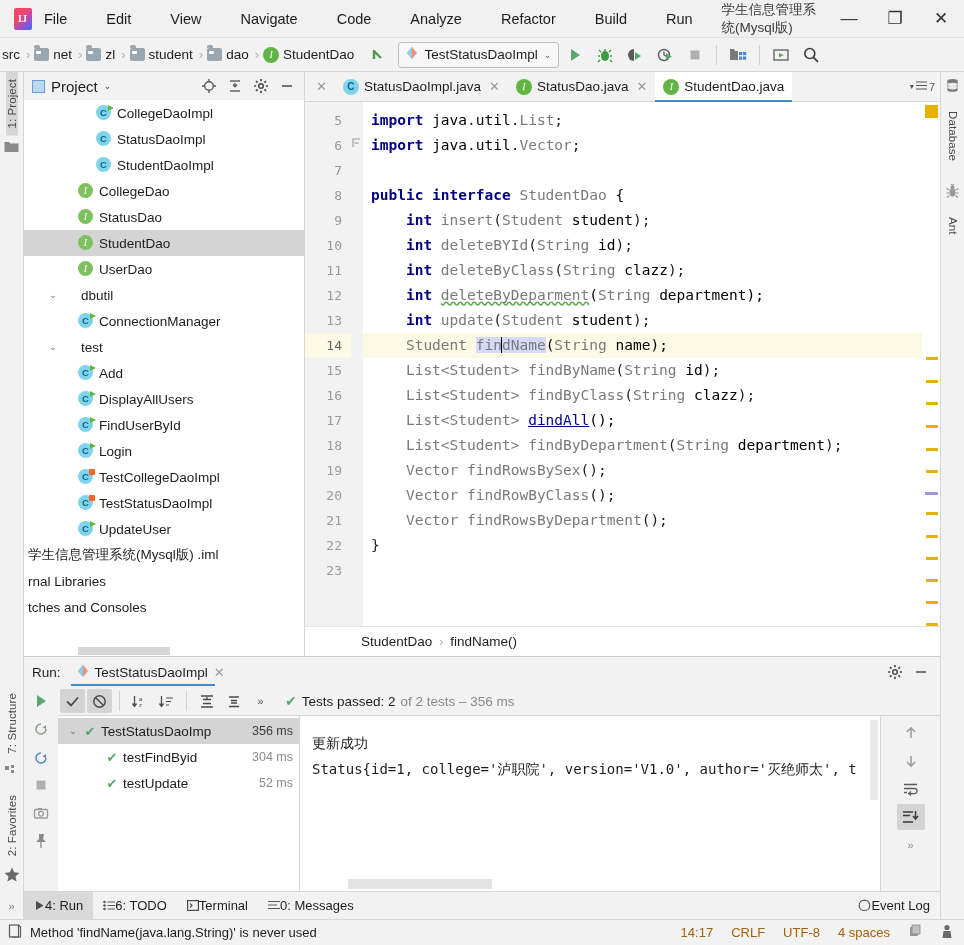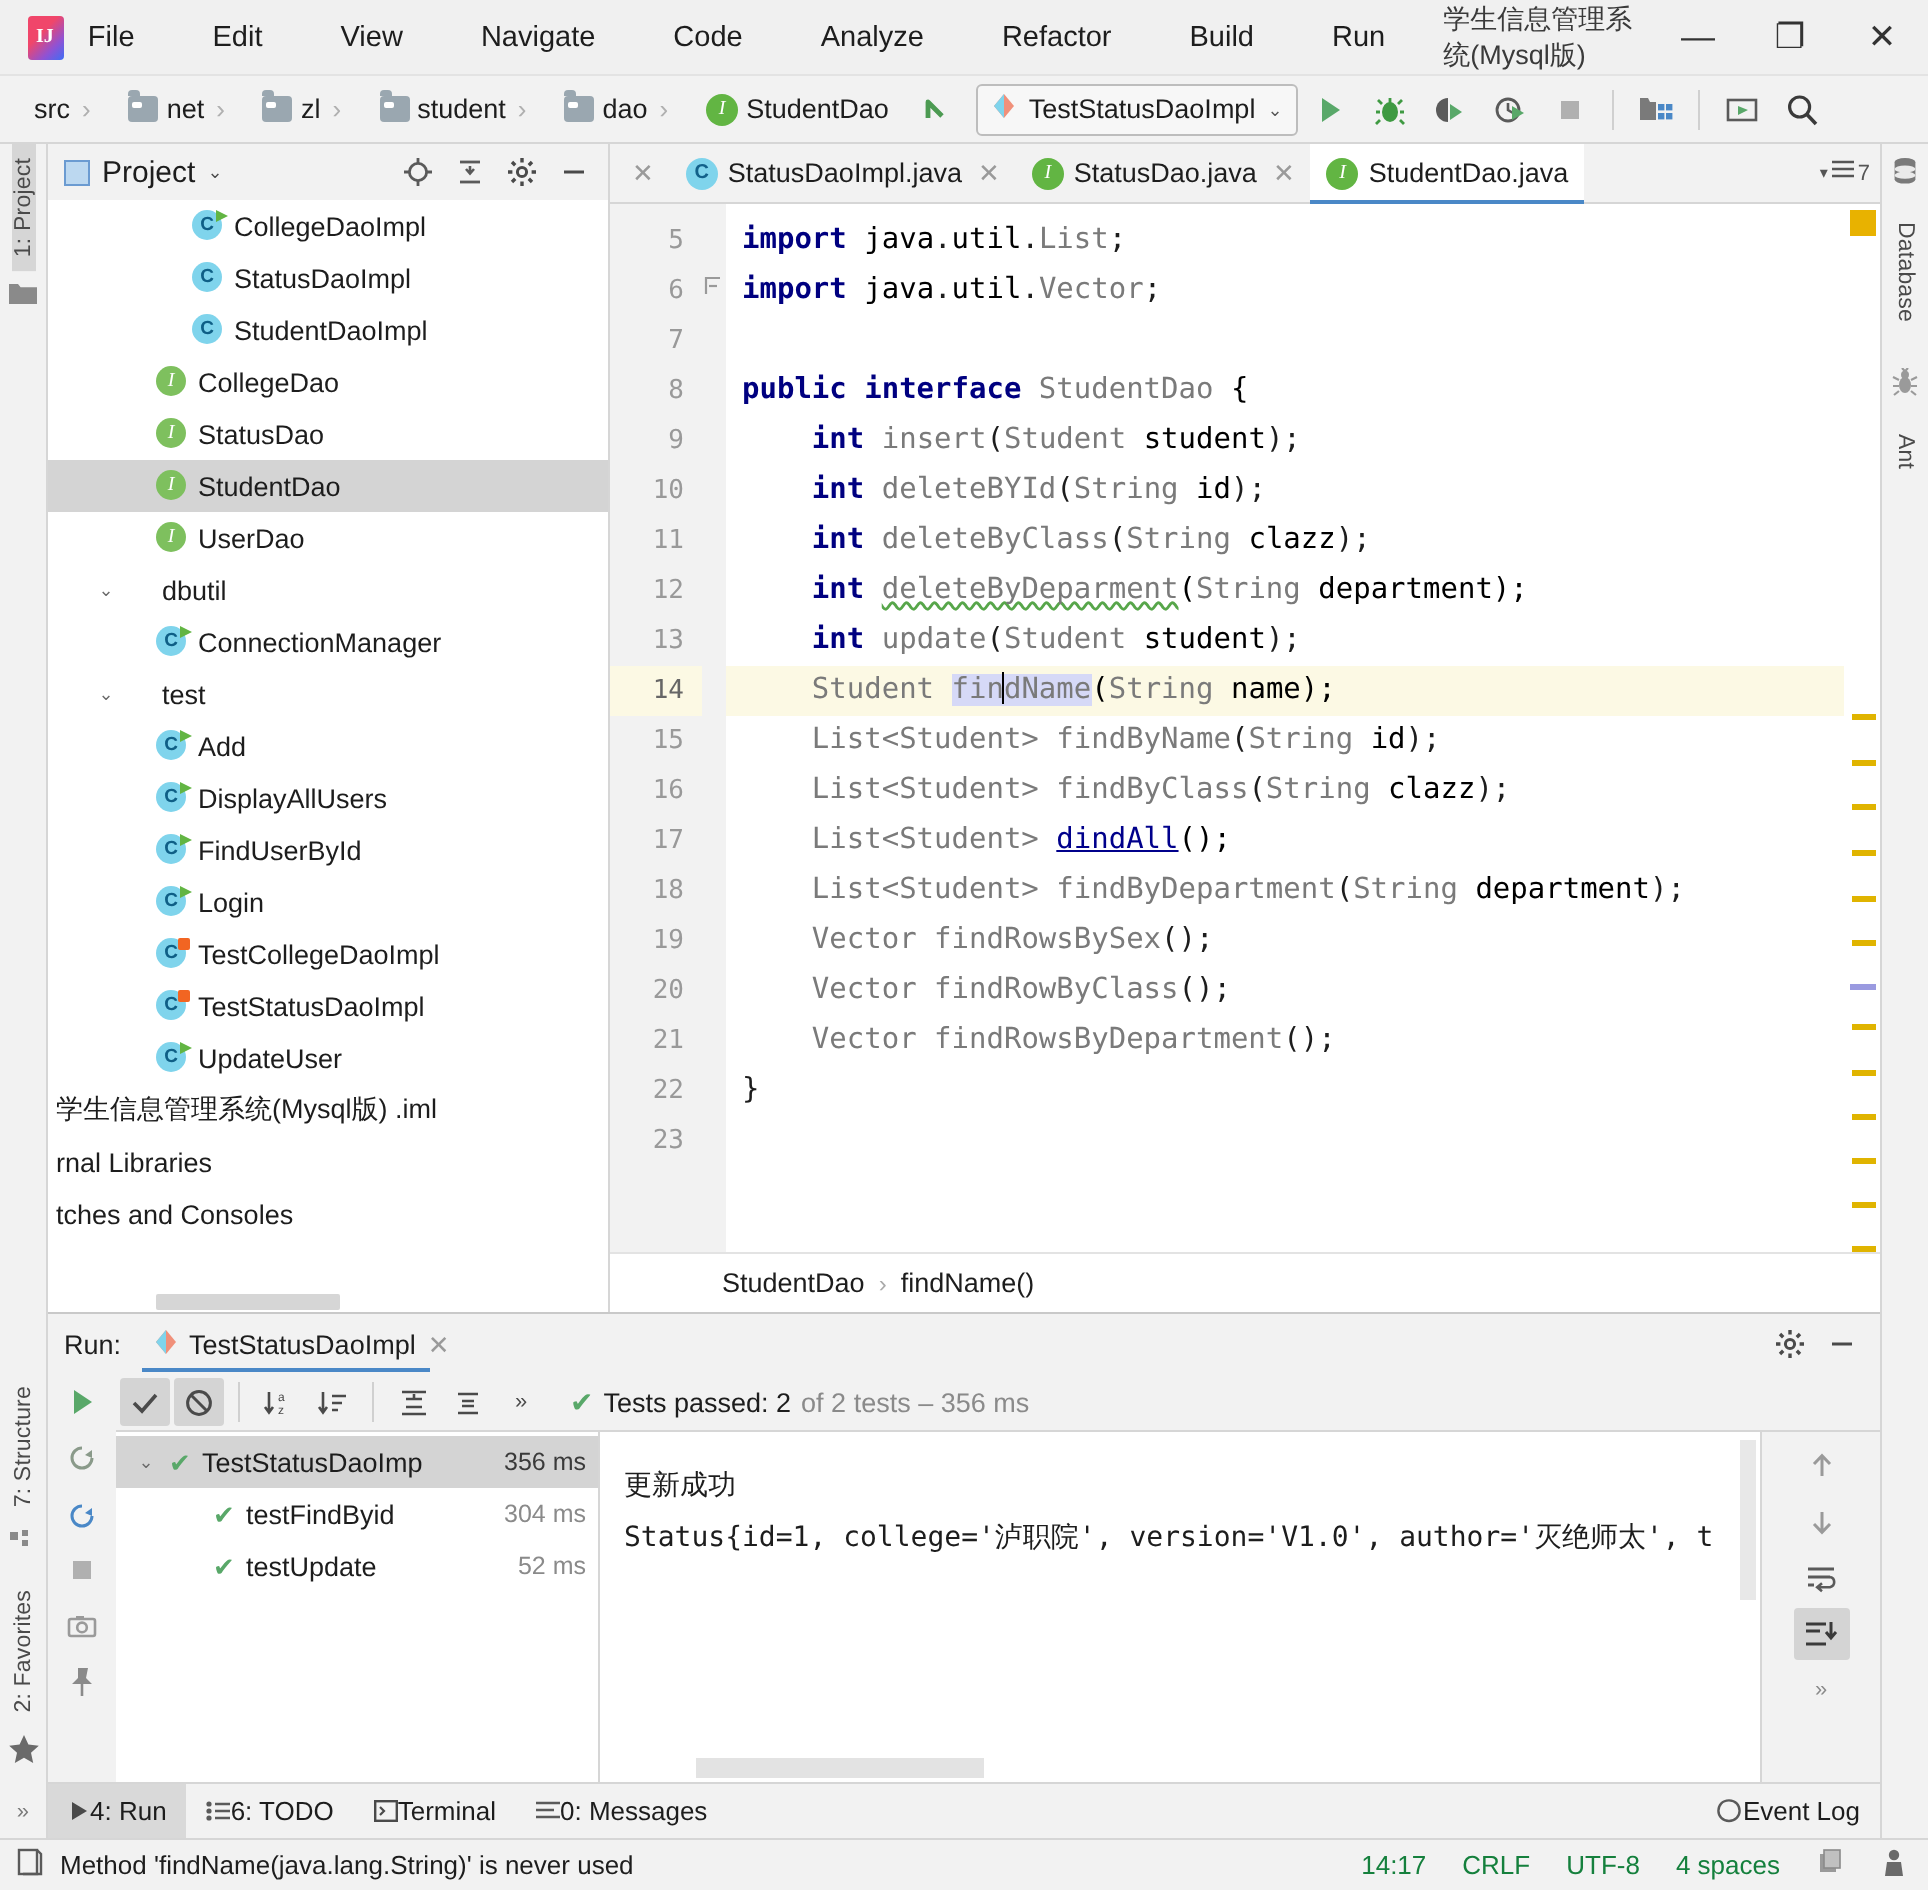--- a/index.html
+++ b/index.html
@@ -22,21 +22,21 @@
   .logo .ij { position:absolute; left:10px; top:7px; color:#fff; font-size:10px; font-weight:bold; font-family:"Liberation Serif",serif;}
   .menubar { display:flex; align-items:center; gap:17px; margin-left:6px; }
   .menubar .mi { padding:4px 11px; font-size:14.5px; color:#1d1d1d; cursor:default; }
   .win-title { margin-left:18px; font-size:13.5px; color:#3a3a3a; }
   .win-ctl { margin-left:auto; display:flex; align-items:center; }
   .win-ctl div { width:46px; height:38px; display:flex; align-items:center; justify-content:center; font-size:17px; color:#333; }
 
   
   .navbar { height:34px; display:flex; align-items:center; background:#f2f2f2; border-bottom:1px solid #d6d6d6; padding-left:0px; }
   .crumbs { display:flex; align-items:center; height:100%; }
-  .crumb { display:flex; align-items:center; gap:4px; padding:0 4px 0 17px; font-size:13.5px; color:#1d1d1d; height:24px;}
+  .crumb { display:flex; align-items:center; gap:4px; padding:0 4px 0 2px; font-size:13.5px; color:#1d1d1d; height:24px;}
   .sep { color:#b0b0b0; font-size:13px; padding:0 2px; }
   .ficon { width:15px; height:13px; background:#9aa7b0; border-radius:2px; position:relative; display:inline-block;}
   .ficon:before { content:""; position:absolute; left:2px; top:3px; width:5px; height:3px; background:#fff; border-radius:1px;}
   .ficon:after { content:""; position:absolute; left:0px; top:-3px; width:6px; height:3px; background:#9aa7b0; border-radius:2px 2px 0 0;}
   .iface-badge { width:16px; height:16px; border-radius:50%; background:#62b543; color:#fff; font-size:10px;
                  display:flex; align-items:center; justify-content:center; font-family:"Liberation Serif",serif; font-style:italic;}
   .cls-badge { width:16px; height:16px; border-radius:50%; background:#7fd4ec; color:#12618a; font-size:10px;
                  display:flex; align-items:center; justify-content:center; font-weight:bold;}
   .navtools { display:flex; align-items:center; gap:2px; margin-left:6px; }
   .tbtn { width:28px; height:26px; display:flex; align-items:center; justify-content:center; }
@@ -157,21 +157,21 @@
   .run-rtool .b.on { background:#d4d4d4; border-radius:2px; color:#3a3a3a;}
 
   
   .toolbtns { height:28px; display:flex; align-items:center; background:#f2f2f2; border-top:1px solid #d6d6d6; flex:none;}
   .toolbtns .tb { display:flex; align-items:center; gap:0; padding:0 10px; height:100%; font-size:13px; color:#1d1d1d;}
   .toolbtns .tb.on { background:#d9d9d9; }
   .toolbtns .spacer { flex:1; }
   .statusbar { height:26px; display:flex; align-items:center; background:#f2f2f2; border-top:1px solid #d6d6d6; flex:none;
                font-size:13px; color:#1d1d1d; padding-left:8px; }
   .statusbar .spacer { flex:1; }
-  .statusbar .s { padding:0 9px; color:#15803d;}
+  .statusbar .s { padding:0 9px; color:#a16207;}
   .wm { position:absolute; right:8px; bottom:26px; font-size:11px; color:#dcdcdc; letter-spacing:1px; pointer-events:none;}
 </style>
 </head>
 <body>
 
 <div class="app">
 
   <div class="titlebar">
     <div class="logo">
       <div class="sq"></div>

